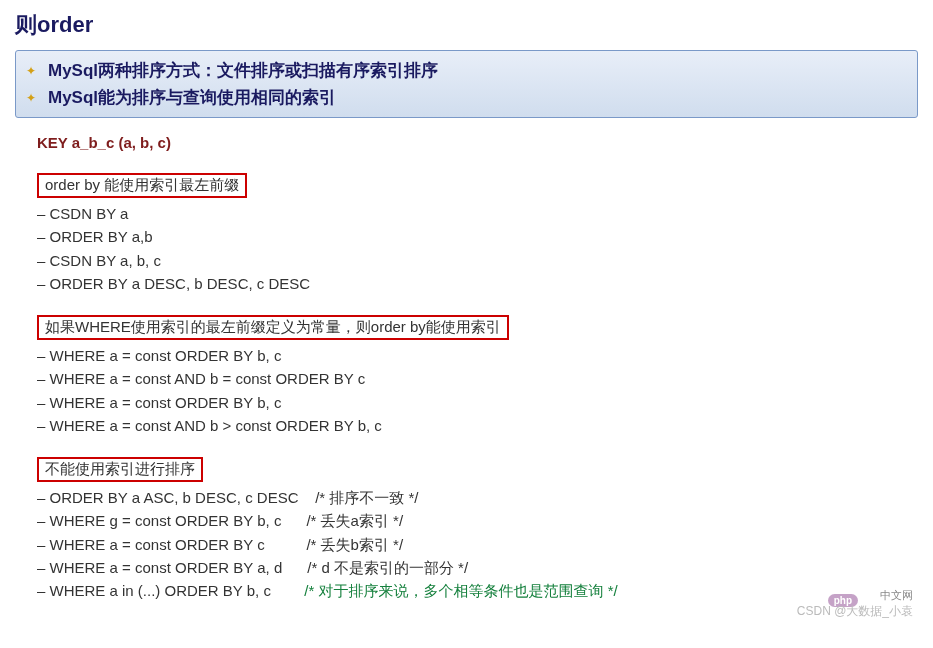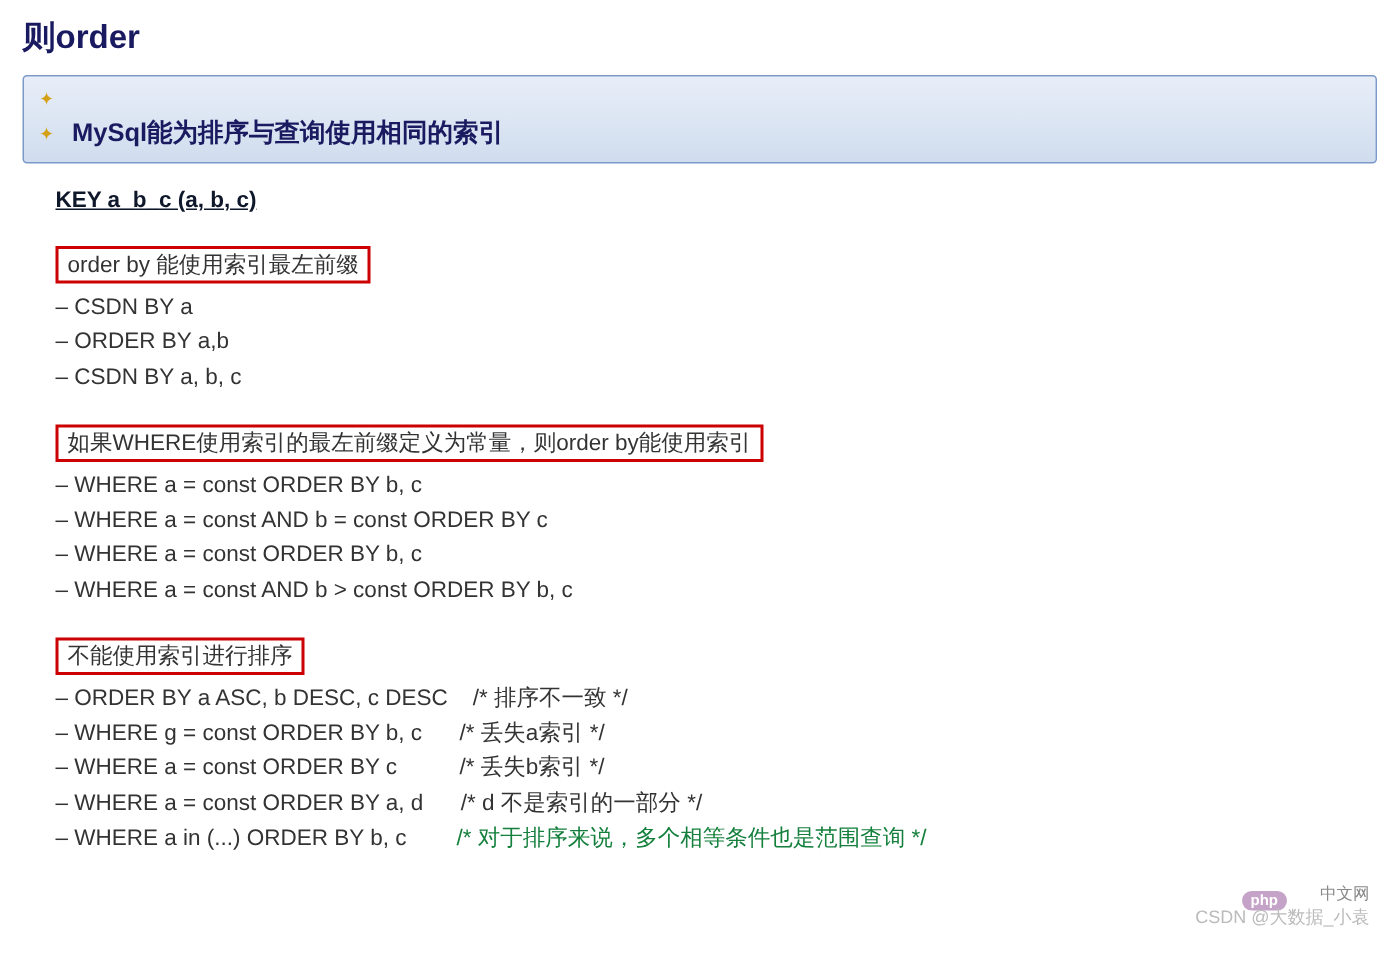--- a/index.html
+++ b/index.html
@@ -38,24 +38,23 @@
       width: 14px;
     }
     .callout-text {
       font-weight: bold;
       color: #1a1a60;
       font-size: 17px;
     }
     .content { padding-left: 22px; }
     .key-def {
       font-weight: bold;
-      color: #0f172a;
+      color: #7f1d1d;
       font-size: 15px;
       margin-bottom: 22px;
-      text-decoration: underline;
     }
     .section { margin-bottom: 20px; }
     .section-header {
       display: inline-block;
       border: 2px solid #cc0000;
       padding: 1px 6px;
       color: #333;
       font-size: 15px;
       margin-bottom: 4px;
     }
@@ -98,32 +97,33 @@
     }
   </style>
 </head>
 <body>
 
 <div class="title">则order</div>
 
 <div class="callout-box">
   <div class="callout-item">
     <span class="bullet-icon">✦</span>
+    <span class="callout-text">MySql两种排序方式：文件排序或扫描有序索引排序</span>
   </div>
   <div class="callout-item">
     <span class="bullet-icon">✦</span>
     <span class="callout-text">MySql能为排序与查询使用相同的索引</span>
   </div>
 </div>
 
 <div class="content">
   <div class="key-def">KEY a_b_c (a, b, c)</div>
 
   <div id="sections-container">
-      <div class="section"><div class="section-header">order by 能使用索引最左前缀</div><div class="line"><span>– CSDN BY a</span></div><div class="line"><span>– ORDER BY a,b</span></div><div class="line"><span>– CSDN BY a, b, c</span></div></div>
+      <div class="section"><div class="section-header">order by 能使用索引最左前缀</div><div class="line"><span>– CSDN BY a</span></div><div class="line"><span>– ORDER BY a,b</span></div><div class="line"><span>– CSDN BY a, b, c</span></div><div class="line"><span>– ORDER BY a DESC, b DESC, c DESC</span></div></div>
       <div class="section"><div class="section-header">如果WHERE使用索引的最左前缀定义为常量，则order by能使用索引</div><div class="line"><span>– WHERE a = const ORDER BY b, c</span></div><div class="line"><span>– WHERE a = const AND b = const ORDER BY c</span></div><div class="line"><span>– WHERE a = const ORDER BY b, c</span></div><div class="line"><span>– WHERE a = const AND b &gt; const ORDER BY b, c</span></div></div>
       <div class="section"><div class="section-header">不能使用索引进行排序</div><div class="line"><span>– ORDER BY a ASC, b DESC, c DESC    </span><span class="comment">/* 排序不一致 */</span></div><div class="line"><span>– WHERE g = const ORDER BY b, c      </span><span class="comment">/* 丢失a索引 */</span></div><div class="line"><span>– WHERE a = const ORDER BY c          </span><span class="comment">/* 丢失b索引 */</span></div><div class="line"><span>– WHERE a = const ORDER BY a, d      </span><span class="comment">/* d 不是索引的一部分 */</span></div><div class="line"><span>– WHERE a in (...) ORDER BY b, c        </span><span class="comment-red">/* 对于排序来说，多个相等条件也是范围查询 */</span></div></div>
     </div>
 </div>
 
 <div class="watermark-php">
   <span class="php-badge">php</span>
 </div>
 <div class="watermark-cnnet">中文网</div>
 <div class="watermark-csdn">CSDN @大数据_小袁</div>

